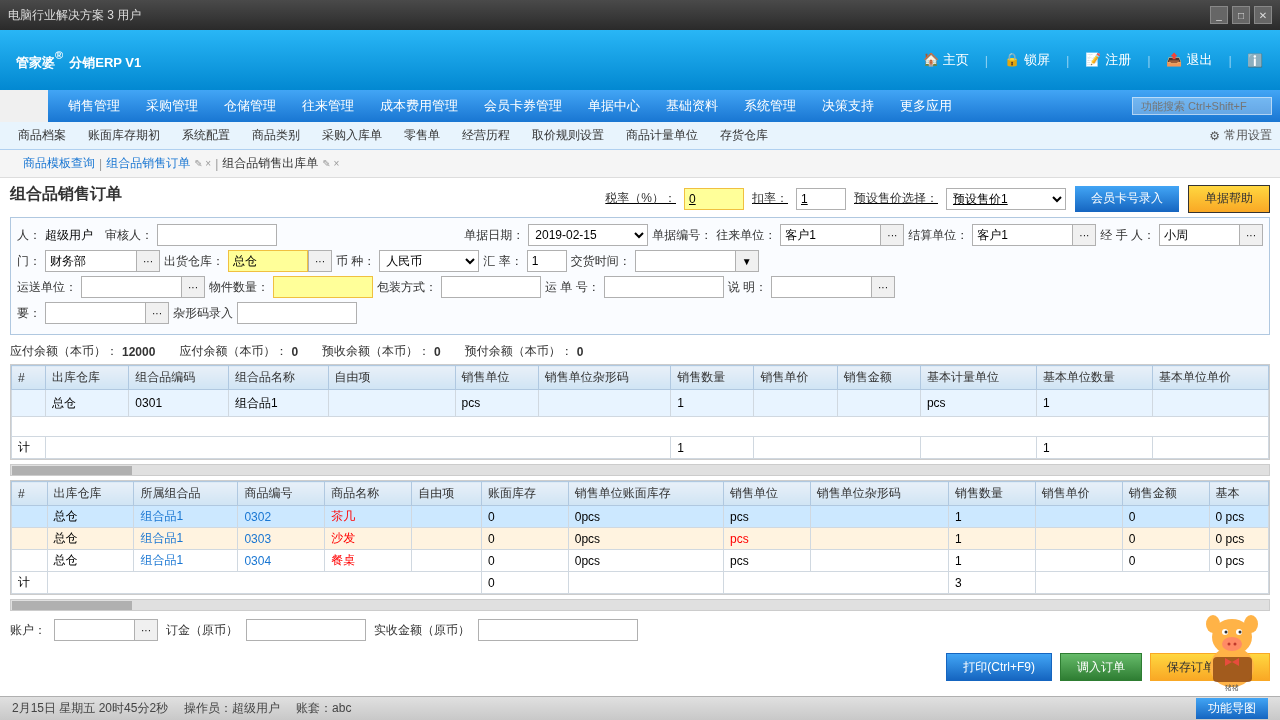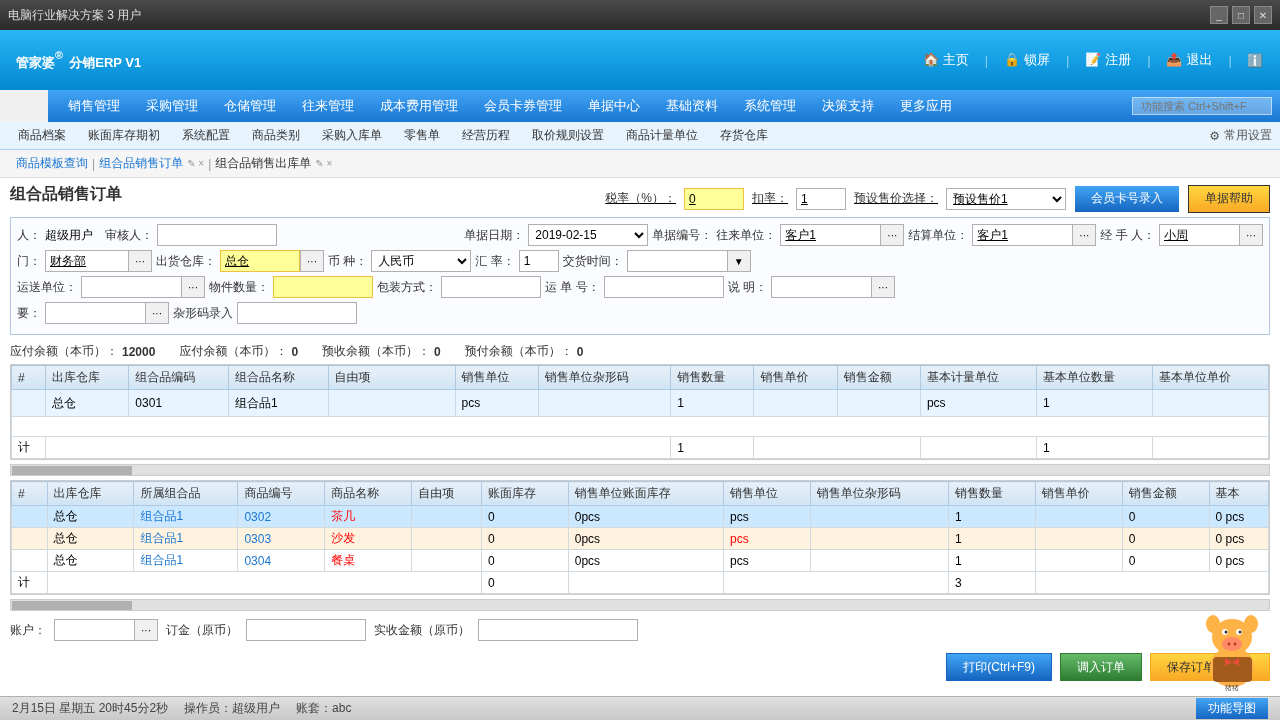--- a/index.html
+++ b/index.html
@@ -23,34 +23,34 @@
     .menu-item { color: white; padding: 4px 12px; font-size: 13px; cursor: pointer; border-radius: 2px; }
     .menu-search { margin-left: auto; background: rgba(255,255,255,0.3); border: 1px solid rgba(255,255,255,0.5); padding: 2px 8px; color: white; font-size: 11px; width: 140px; }
 
     
     .toolbar { height: 28px; background: #e8f4fd; border-bottom: 1px solid #b0d0f0; display: flex; align-items: center; padding: 0 8px; gap: 2px; }
     .toolbar-btn { padding: 2px 10px; font-size: 12px; color: #333; cursor: pointer; white-space: nowrap; }
     .toolbar-right { margin-left: auto; display: flex; align-items: center; gap: 8px; }
     .settings-btn { display: flex; align-items: center; gap: 4px; color: #555; cursor: pointer; }
 
     
-    .breadcrumb { height: 28px; background: #f5f5f5; border-bottom: 1px solid #ddd; display: flex; align-items: center; padding: 0 16px; gap: 4px; font-size: 12px; color: #666; }
+    .breadcrumb { height: 28px; background: #f5f5f5; border-bottom: 1px solid #ddd; display: flex; align-items: center; padding: 0 23px; gap: 4px; font-size: 12px; color: #666; }
     .breadcrumb-item { color: #1976d2; cursor: pointer; }
     .breadcrumb-sep { color: #999; }
     .breadcrumb-active { color: #333; text-align: right; }
     .tab-close { color: #999; font-size: 10px; cursor: pointer; }
     .page-title { font-size: 16px; font-weight: bold; color: #333; margin-bottom: 8px; }
     .form-row { display: flex; align-items: center; gap: 4px; margin-bottom: 4px; flex-wrap: nowrap; }
     .form-label { color: #333; white-space: nowrap; font-size: 12px; min-width: fit-content; }
     .form-input { border: 1px solid #b0b0b0; height: 22px; padding: 0 4px; font-size: 12px; background: white; }
     .form-input-md { width: 120px; }
     .form-select { border: 1px solid #b0b0b0; height: 22px; padding: 0 2px; font-size: 12px; background: white; }
     .btn-dots { border: 1px solid #b0b0b0; height: 22px; width: 24px; background: #f0f0f0; cursor: pointer; font-size: 10px; display: inline-flex; align-items: center; justify-content: center; }
     .form-combo { display: flex; }
-    .form-combo .form-input { border-right: none; text-decoration: underline; }
+    .form-combo .form-input { border-right: none; }
     .highlighted { background: #ffff99 !important; border: 1px solid #f0c040 !important; }
     .btn-blue { background: linear-gradient(to bottom, #42a5f5, #1565c0); color: white; border: none; padding: 4px 12px; font-size: 12px; cursor: pointer; height: 26px; }
     .btn-yellow { background: linear-gradient(to bottom, #ffd740, #f9a825); color: #333; border: none; padding: 4px 12px; font-size: 12px; cursor: pointer; height: 26px; }
 
     
     .summary-row { display: flex; align-items: center; gap: 24px; padding: 4px 0; font-size: 12px; color: #333; }
     .summary-item { display: flex; align-items: center; gap: 4px; }
 
     
     .table-container { border: 1px solid #ccc; margin-bottom: 4px; overflow-x: auto; }
@@ -209,21 +209,21 @@
       <span class="form-label">经 手 人：</span>
       <div class="form-combo">
         <input class="form-input" style="width: 80px;" type="text" value="小周">
         <button class="btn-dots">···</button>
       </div>
     </div>
 
     <div class="form-row">
       <span class="form-label">门：</span>
       <div class="form-combo">
-        <input class="form-input" style="width: 83px;" type="text" value="财务部">
+        <input class="form-input" style="width: 91px;" type="text" value="财务部">
         <button class="btn-dots">···</button>
       </div>
       <span class="form-label">出货仓库：</span>
       <div class="form-combo">
         <input class="form-input highlighted" style="width: 80px;" type="text" value="总仓">
         <button class="btn-dots">···</button>
       </div>
       <span class="form-label">币 种：</span>
       <select class="form-select" style="width:100px;">
         <option>人民币</option>

